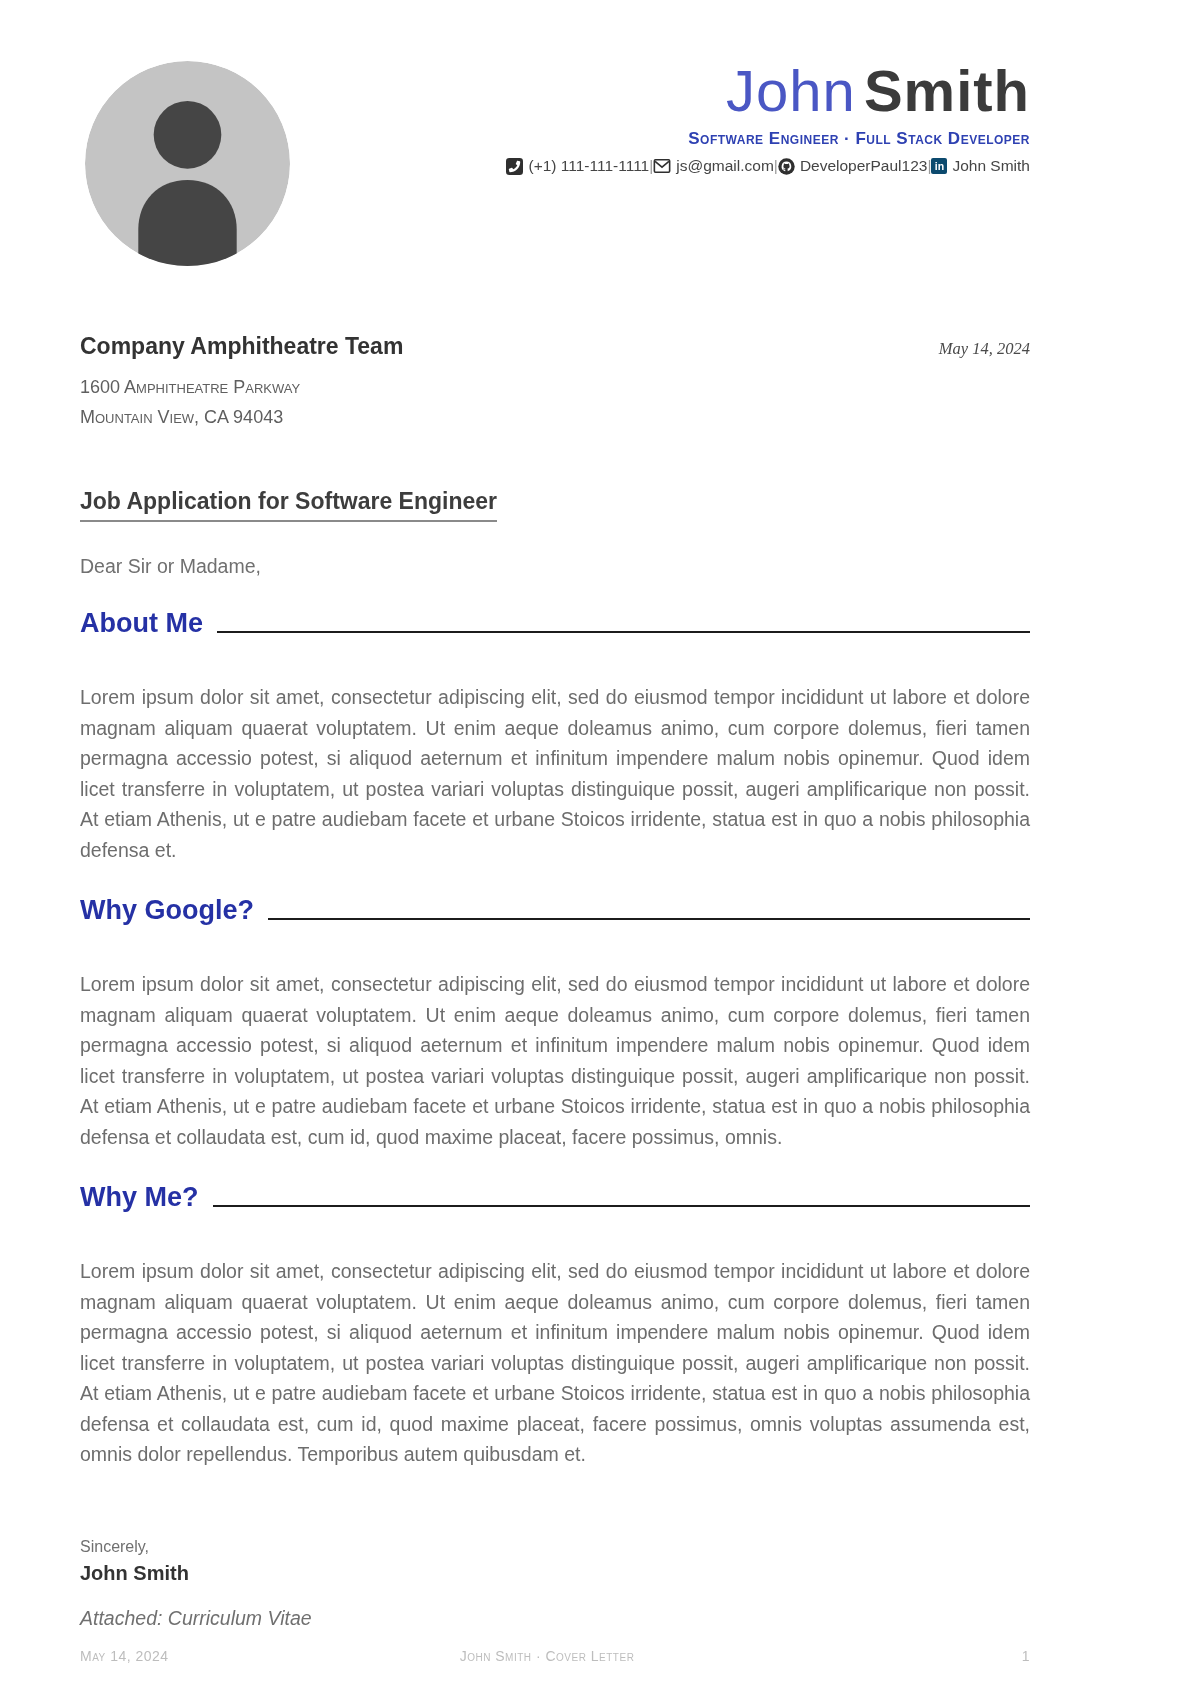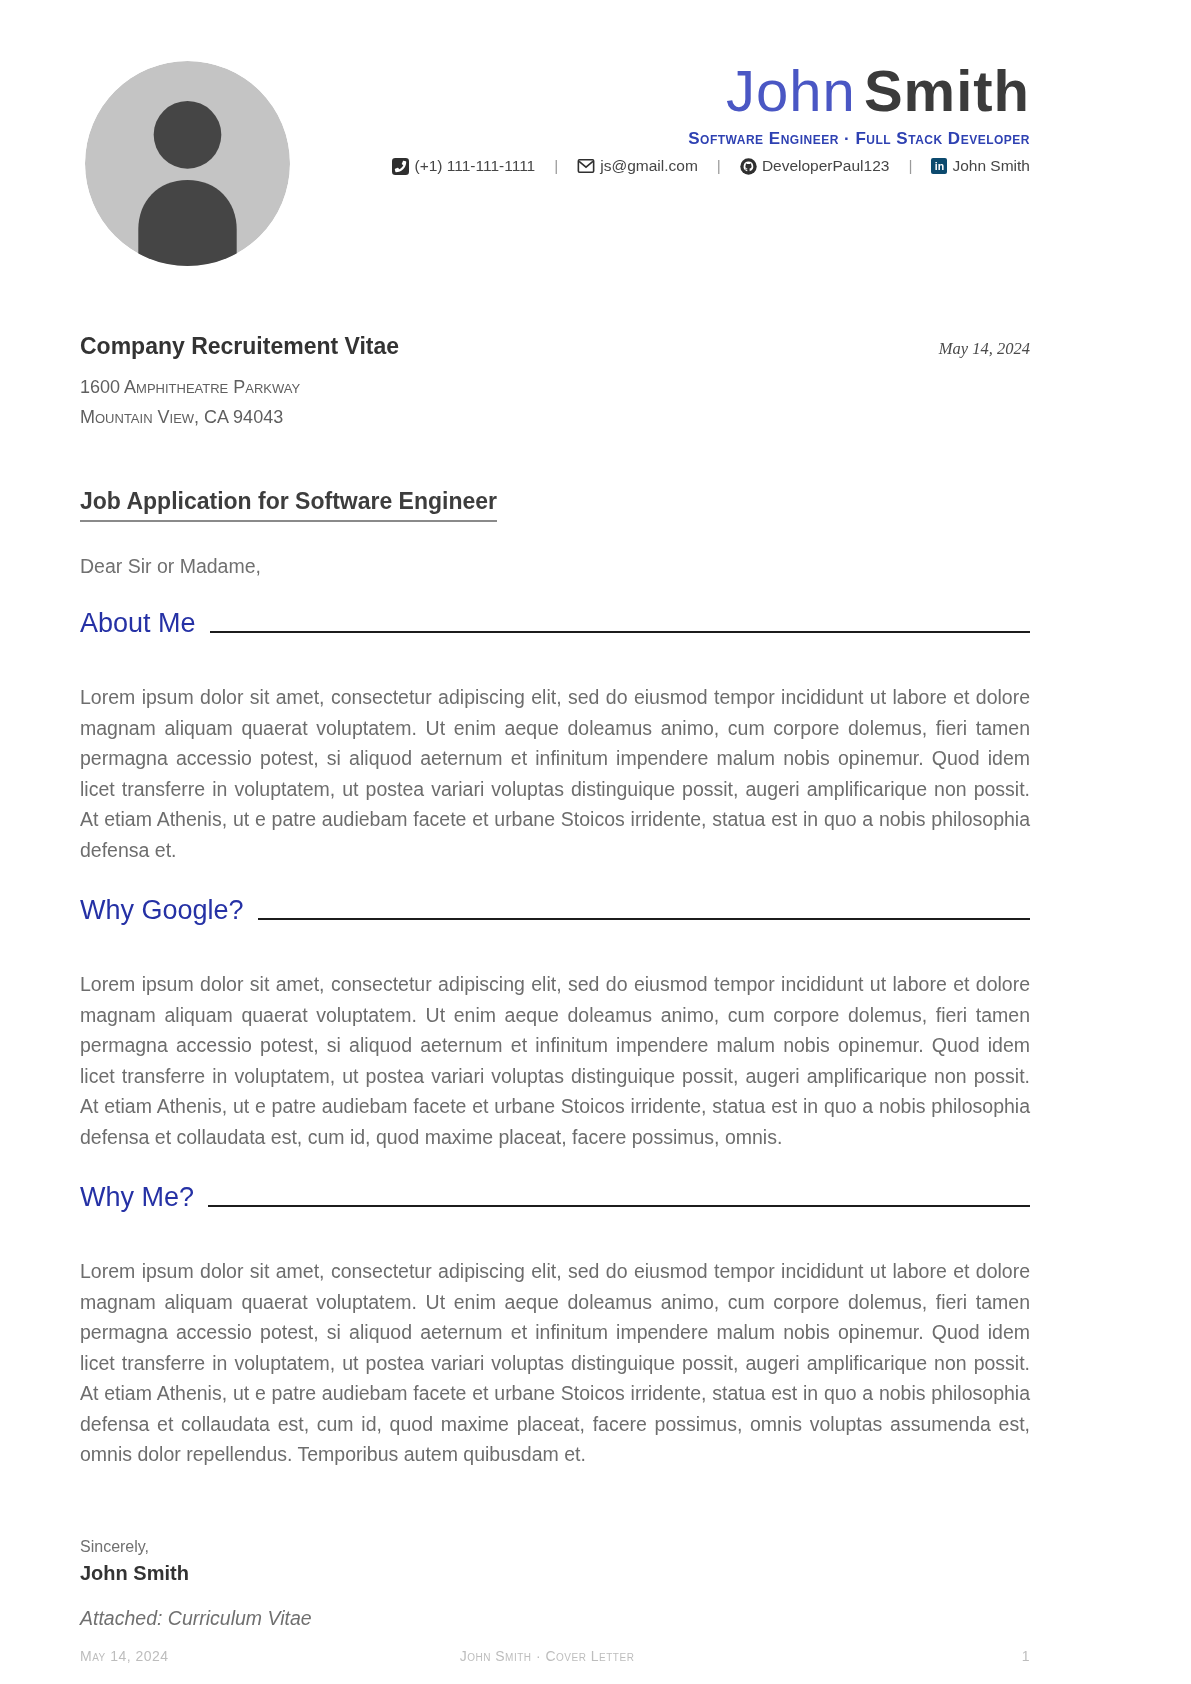--- a/index.html
+++ b/index.html
@@ -34,21 +34,21 @@
   .name .first{font-weight:200;color:var(--accent-first);}
   .name .last{font-weight:700;color:var(--dark-text);margin-left:8px;}
   .tagline{
     margin-top:8px;
     font-variant:small-caps;letter-spacing:.5px;
     font-size:17px;font-weight:600;color:var(--accent-tagline);
   }
   .street-address{margin-top:6px;font-size:16.5px;font-weight:700;color:var(--dark-text);}
   .contacts{
     margin-top:8px;font-size:15.5px;color:#454545;
-    display:flex;align-items:center;justify-content:flex-end;gap:19px;
+    display:flex;align-items:center;justify-content:flex-end;gap:0;
   }
   .contact{display:inline-flex;align-items:center;gap:5px;}
   .contact-sep{color:#9a9a9a;font-weight:300;}
   .cicon{display:inline-block;vertical-align:middle;}
   .li-box{
     display:inline-flex;align-items:center;justify-content:center;
     width:16px;height:16px;border-radius:2px;background:#0c4a6e;
     color:#fff;font-size:10.5px;font-weight:700;line-height:1;
   }
   
@@ -61,21 +61,21 @@
   
   .subject{
     margin-top:56px;display:inline-block;
     font-size:23px;font-weight:700;color:#3d3d3d;
     padding-bottom:5px;border-bottom:2px solid var(--underline-color);
   }
   .greeting{margin-top:33px;font-size:19.5px;font-weight:300;color:var(--muted-text);}
   .section{margin-top:30px;}
   .section-head{display:flex;align-items:flex-end;gap:14px;}
   .section-title{
-    font-size:27px;font-weight:400;color:var(--accent-section);
+    font-size:27px;font-weight:700;color:var(--accent-section);
     white-space:nowrap;line-height:30px;
   }
   .section-rule{flex:1;border-top:2.5px solid var(--rule-color);margin-bottom:5px;}
   .section-body{
     margin-top:44px;
     font-size:19.5px;font-weight:300;line-height:30.5px;color:var(--body-text);
     text-align:justify;
   }
   
   .closing{margin-top:68px;}
@@ -138,21 +138,21 @@
         <span class="contact-sep">|</span>
         <span class="contact">
           <span class="li-box">in</span>
           <span>John Smith</span>
         </span>
       </div>
     </div>
   </div>
 
   <div class="recipient-row">
-    <div class="recipient-team">Company Recruitement Vitae</div>
+    <div class="recipient-team">Company Amphitheatre Team</div>
     <div class="letter-date">May 14, 2024</div>
   </div>
   <div class="recipient-addr">
     <div>1600 Amphitheatre Parkway</div>
     <div>Mountain View, CA 94043</div>
   </div>
 
   <div>
     <span class="subject">Job Application for Software Engineer</span>
   </div>

